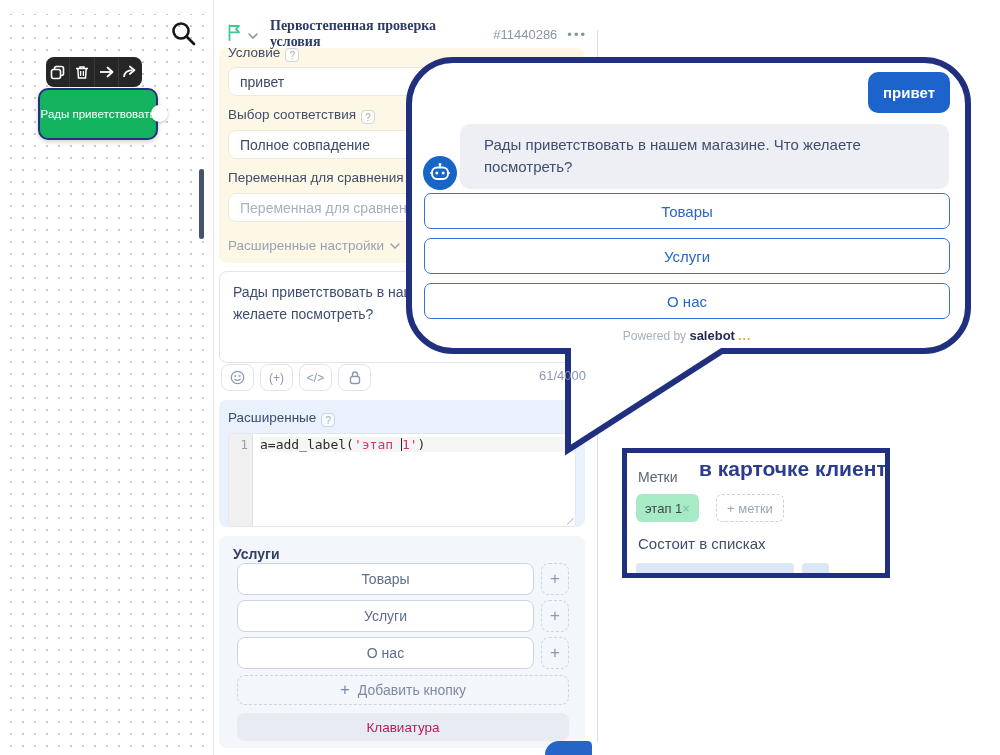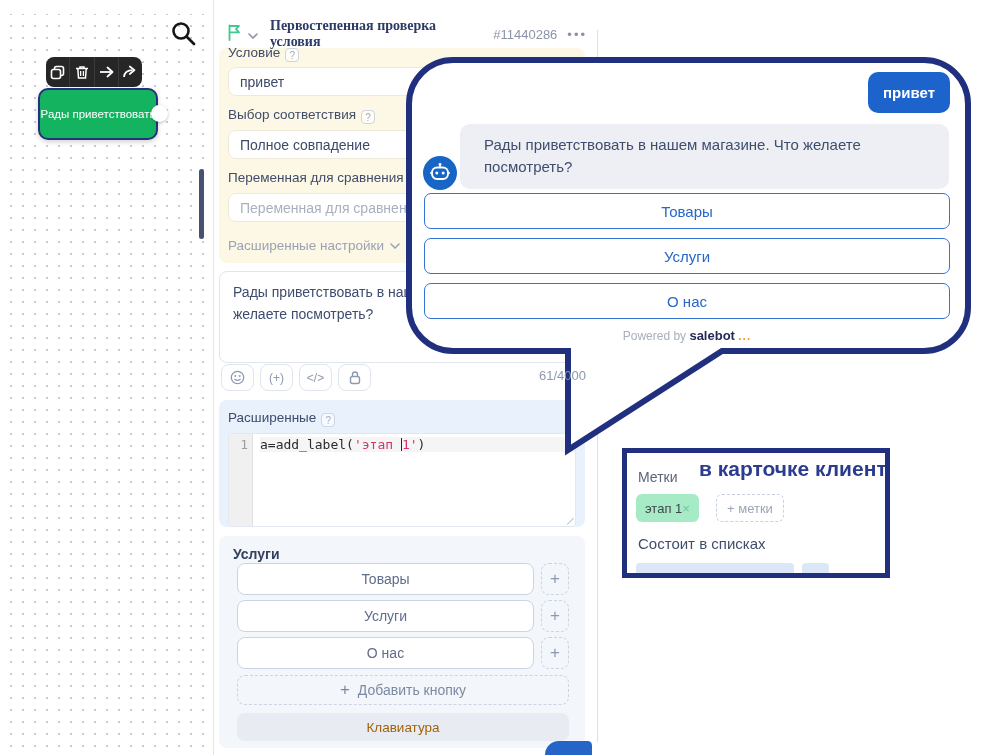--- a/index.html
+++ b/index.html
@@ -96,21 +96,21 @@
   .kb-plus { width:28px; height:32px; border:1.5px dashed #cbd4e2; border-radius:8px;
     background:transparent; display:flex; align-items:center; justify-content:center;
     color:#8d99b0; font-size:17px; cursor:pointer; }
   #add-btn { left:237px; top:675px; width:332px; height:30px; border:1.5px dashed #cbd4e2;
     border-radius:8px; display:flex; align-items:center; justify-content:center; gap:8px;
     font-size:14px; color:#7d8aa3; z-index:3; cursor:pointer; }
   #kb-toggle { left:237px; top:713px; width:332px; height:28px; background:#e8ecf2;
     border-radius:8px; display:flex; z-index:3; }
   .kb-tab { flex:1; display:flex; align-items:center; justify-content:center;
     font-size:13.5px; cursor:pointer; }
-  #tab-keyboard { color:#a16207; }
+  #tab-keyboard { color:#be185d; }
   #tab-inline { background:#fff; border-radius:7px; color:#3b4866;
     box-shadow:0 1px 3px rgba(40,60,100,.12); }
   #save-frag { left:545px; top:741px; width:47px; height:14px; background:#2565c8;
     border-radius:16px 5px 0 0; z-index:3; cursor:pointer; }
 
   
   #bubble-svg { left:0; top:0; width:1000px; height:755px; z-index:10; pointer-events:none; }
   .chat { z-index:12; }
   #user-msg { left:868px; top:72px; width:82px; height:41px; background:#1c63cc;
     border-radius:10px; display:flex; align-items:center; justify-content:center;

